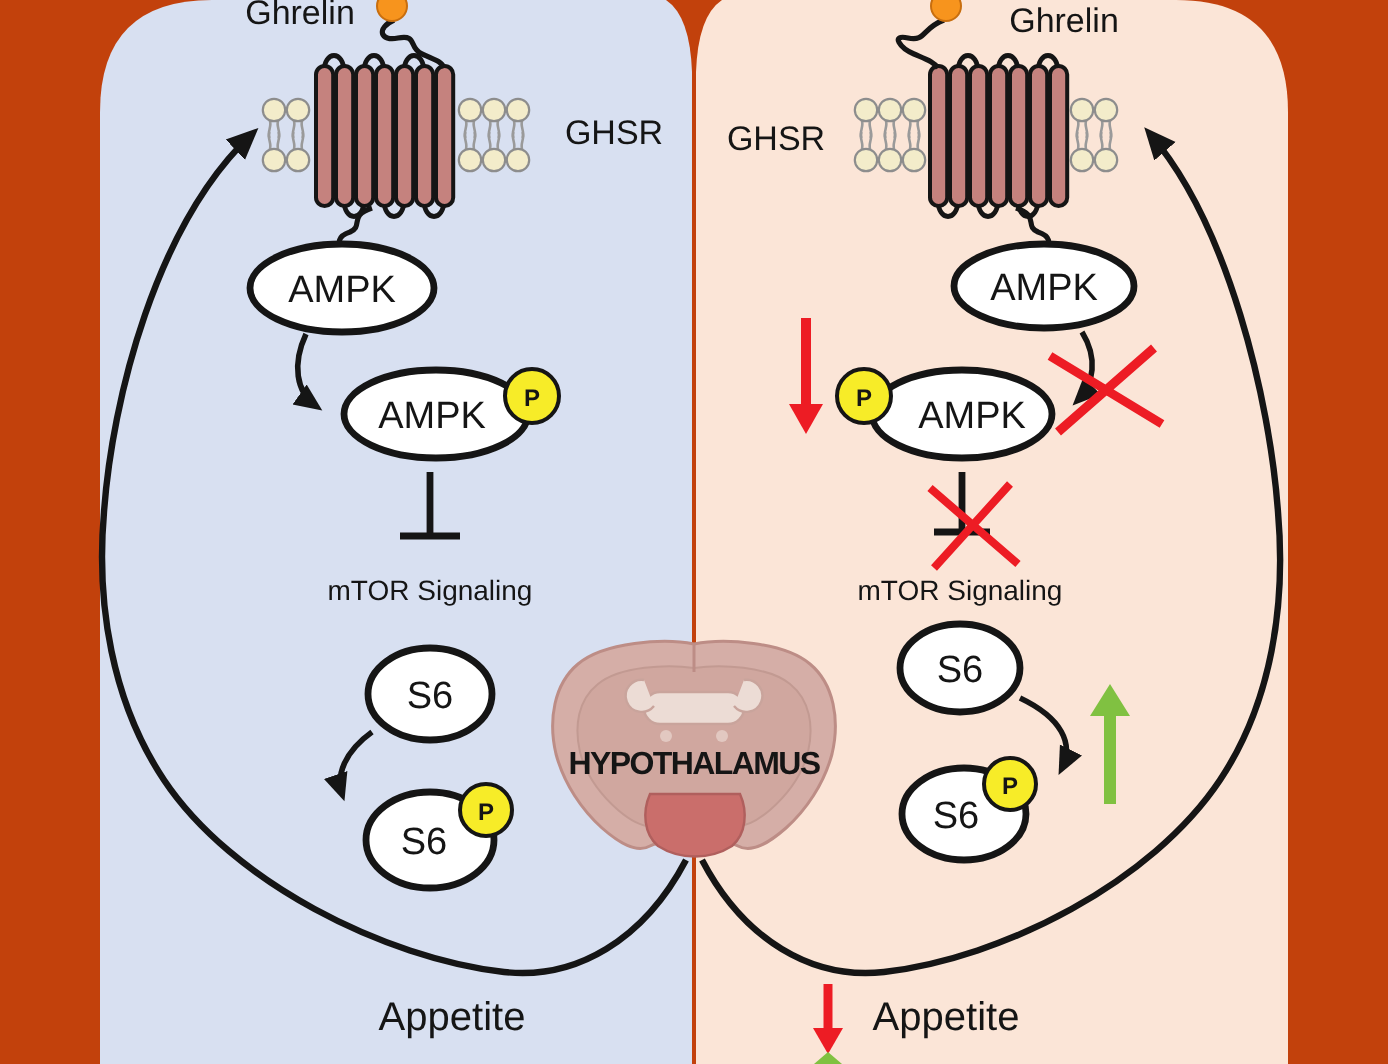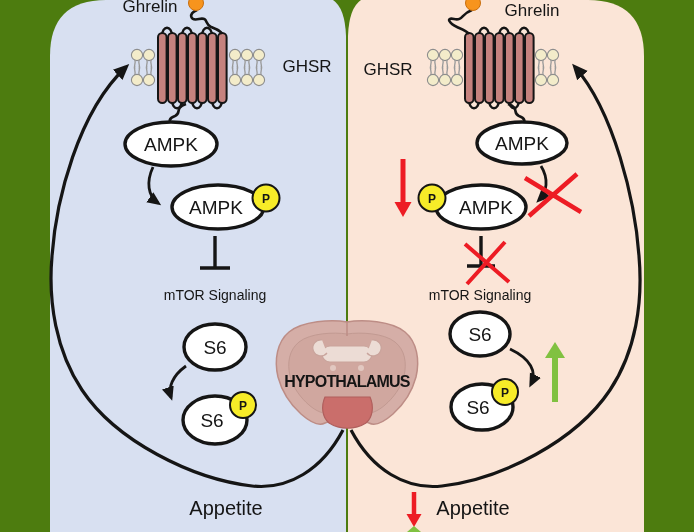--- a/index.html
+++ b/index.html
@@ -1,16 +1,16 @@
 <!DOCTYPE html>
 <html><head>
 <meta charset="utf-8">
 <style>
   html,body{margin:0;padding:0;background:#ffffff;}
-  .stage{position:relative;width:694px;height:532px;background:#4d7c0f;overflow:hidden;
+  .stage{position:relative;width:694px;height:532px;background:#c2410c;overflow:hidden;
          font-family:"Liberation Sans", sans-serif;}
   svg{display:block}
   text{font-family:"Liberation Sans", sans-serif;fill:#151515;}
   .lbl{font-size:17px;}
   .oval-lbl{font-size:19px;}
   .small-lbl{font-size:14px;}
   .p-lbl{font-size:12px;font-weight:bold;}
   .big-lbl{font-size:20px;}
   .hypo-lbl{font-size:16px;font-weight:bold;letter-spacing:-0.8px;}
 </style>

